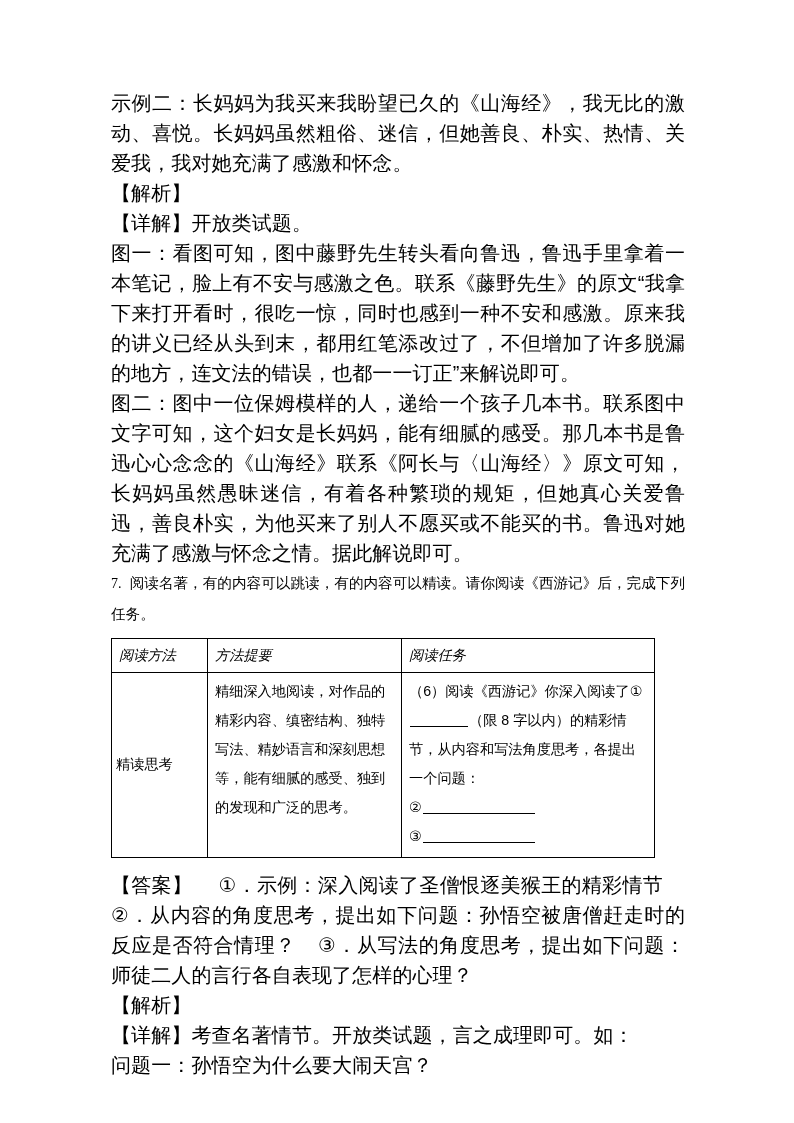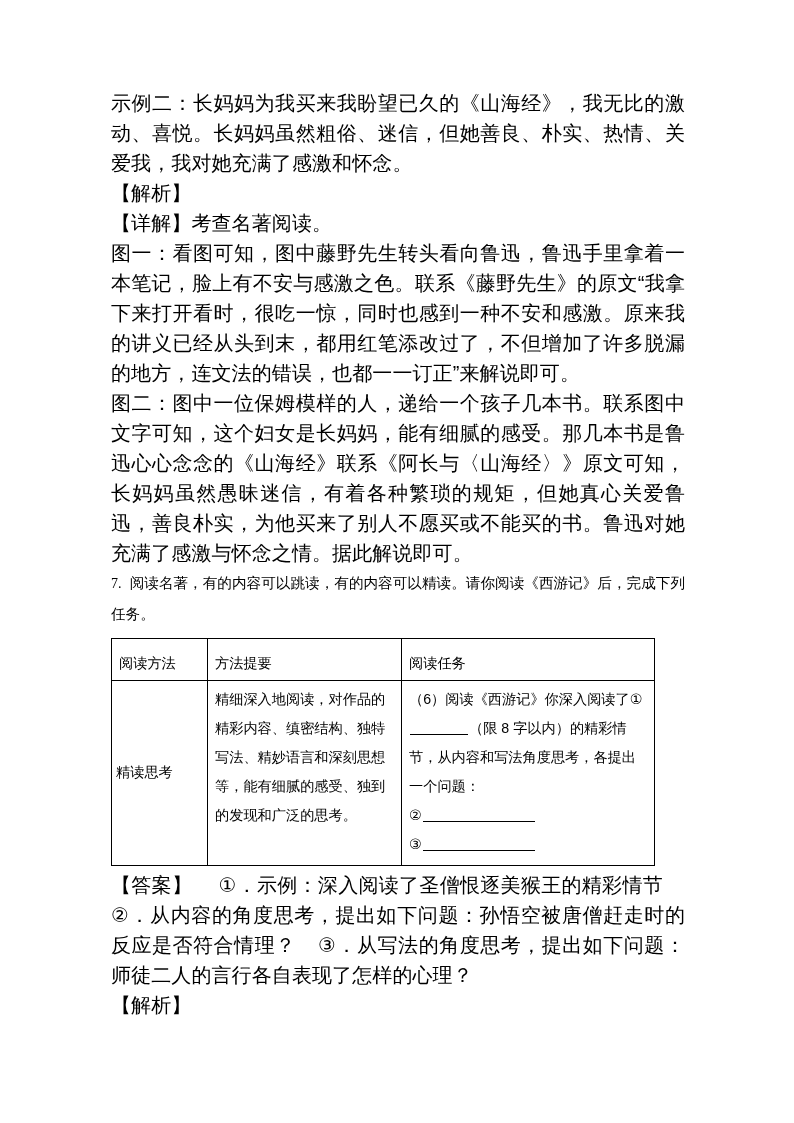--- a/index.html
+++ b/index.html
@@ -76,24 +76,25 @@
   }
   table.reading-table td.col-summary {
     width: 179px;
   }
   table.reading-table td.col-task {
     width: 238px;
   }
   table.reading-table tr.head td {
     height: 33px;
     line-height: 33px;
-    padding-top: 8px;
+    padding-top: 0;
     padding-bottom: 0;
     vertical-align: middle;
     text-align: left;
+    font-style: italic;
   }
   table.reading-table tr.head td.col-method {
     text-align: left;
     padding-left: 7px;
   }
   .cell-line {
     display: block;
   }
   .blank-short {
     display: inline-block;
@@ -105,42 +106,42 @@
   }
   .blank-long {
     display: inline-block;
     width: 112px;
     border-bottom: 1.4px solid #000;
     height: 14px;
     vertical-align: -2px;
     margin-left: 1px;
   }
   .after-table {
-    margin-top: 4px;
+    margin-top: 12px;
   }
   .gap-wide {
     display: inline-block;
     width: 26px;
   }
   .gap-mid {
     display: inline-block;
     width: 22px;
   }
 </style>
 </head>
 <body>
 
 <div class="page">
   <div class="content">
 
     <p class="p">示例二：长妈妈为我买来我盼望已久的《山海经》，我无比的激动、喜悦。长妈妈虽然粗俗、迷信，但她善良、朴实、热情、关爱我，我对她充满了感激和怀念。</p>
 
     <p class="p">【解析】</p>
 
-    <p class="p">【详解】考查名著阅读。</p>
+    <p class="p">【详解】开放类试题。</p>
 
     <p class="p">图一：看图可知，图中藤野先生转头看向鲁迅，鲁迅手里拿着一本笔记，脸上有不安与感激之色。联系《藤野先生》的原文“我拿下来打开看时，很吃一惊，同时也感到一种不安和感激。原来我的讲义已经从头到末，都用红笔添改过了，不但增加了许多脱漏的地方，连文法的错误，也都一一订正”来解说即可。</p>
 
     <p class="p">图二：图中一位保姆模样的人，递给一个孩子几本书。联系图中文字可知，这个妇女是长妈妈，能有细腻的感受。那几本书是鲁迅心心念念的《山海经》联系《阿长与〈山海经〉》原文可知，长妈妈虽然愚昧迷信，有着各种繁琐的规矩，但她真心关爱鲁迅，善良朴实，为他买来了别人不愿买或不能买的书。鲁迅对她充满了感激与怀念之情。据此解说即可。</p>
 
     <p class="p-indent-num"><span class="num-label">7.</span>&nbsp;&nbsp;<span>阅读名著，有的内容可以跳读，有的内容可以精读。请你阅读《西游记》后，完成下列任务。</span></p>
 
     <div class="tbl-wrap">
       <table class="reading-table">
         <tbody>
@@ -159,17 +160,19 @@
           </td>
         </tr>
       </tbody>
         </table>
     </div>
 
     <p class="p after-table"><span>【答案】</span><span class="gap-wide"></span><span>①．示例：深入阅读了圣僧恨逐美猴王的精彩情节</span><span class="gap-mid"></span><span>②．从内容的角度思考，提出如下问题：孙悟空被唐僧赶走时的反应是否符合情理？</span><span class="gap-mid"></span><span>③．从写法的角度思考，提出如下问题：师徒二人的言行各自表现了怎样的心理？</span></p>
 
     <p class="p">【解析】</p>
 
+    <p class="p">【详解】考查名著情节。开放类试题，言之成理即可。如：</p>
 
 
+    <p class="p">问题一：孙悟空为什么要大闹天宫？</p>
 
   </div>
 </div>
 
 </body></html>

